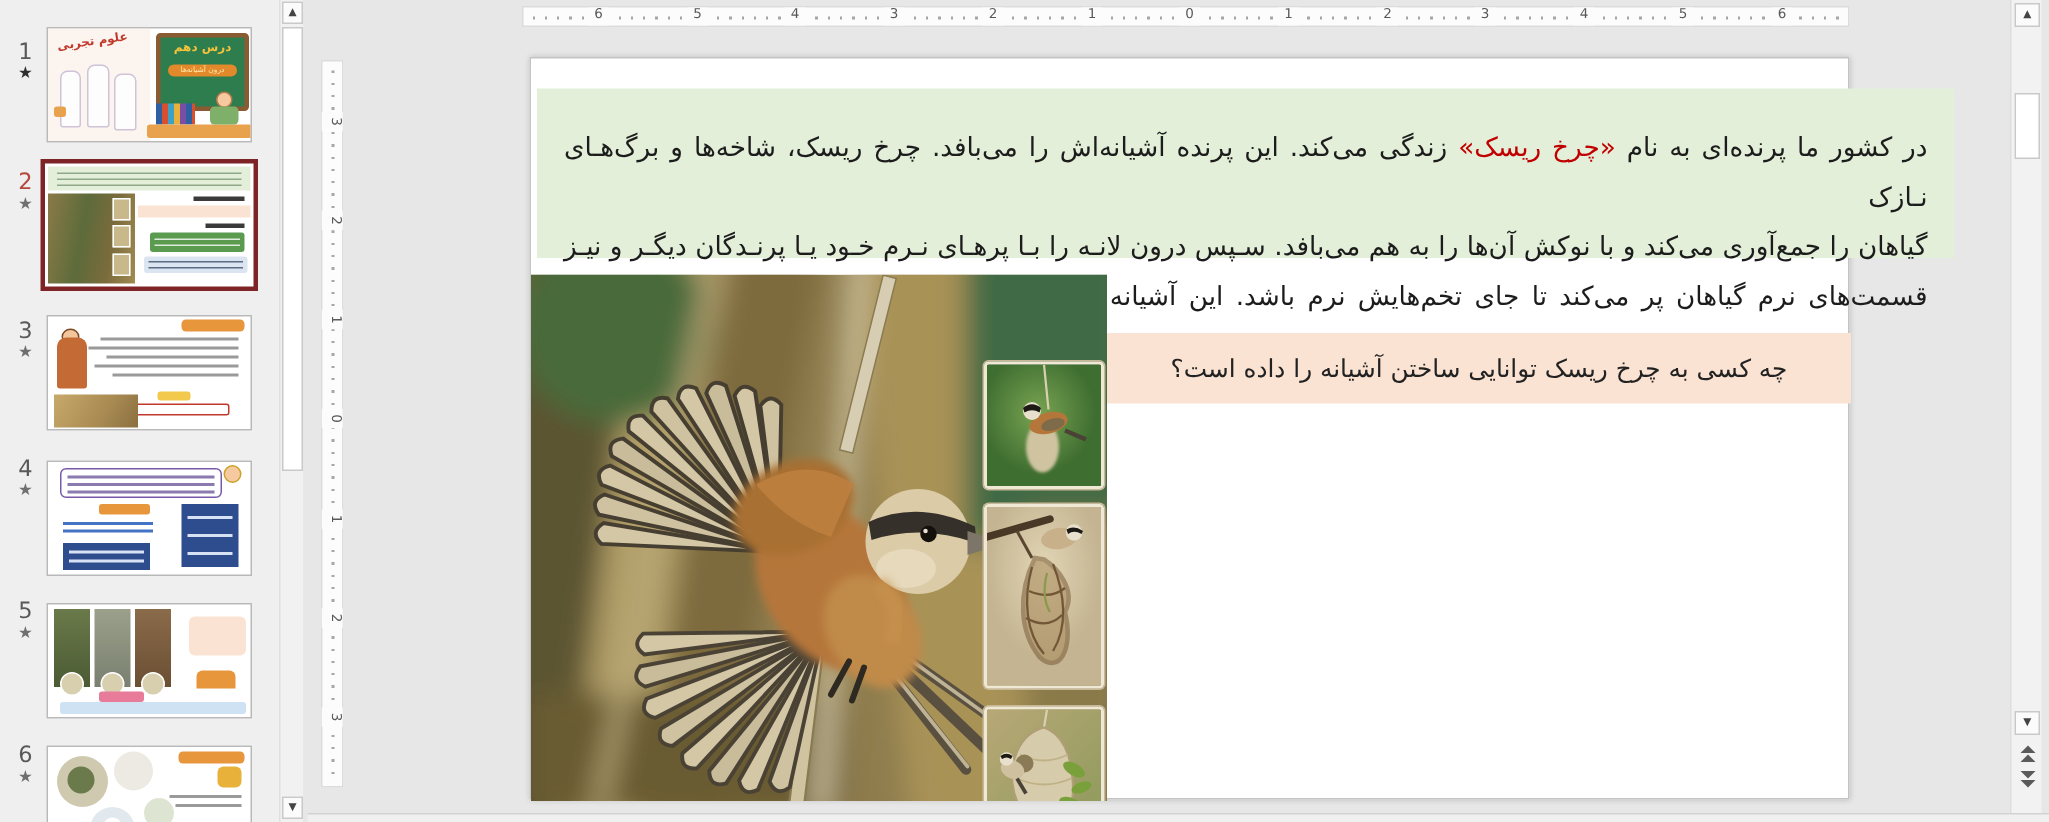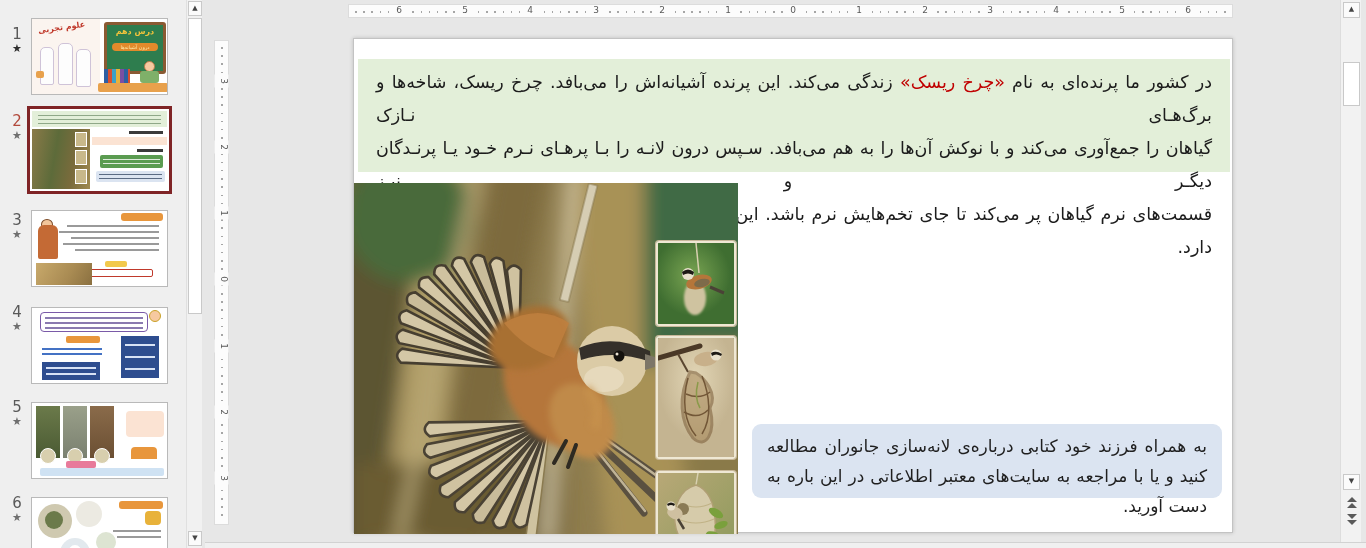--- a/index.html
+++ b/index.html
@@ -126,22 +126,22 @@
   .v-ruler { position:absolute; left:214px; top:40px; width:15px; height:485px;
              background:#fcfcfc; border:1px solid #dcdcdc; }
   .v-ruler::before { content:""; position:absolute; top:6px; bottom:6px; left:6px; width:2px;
              background:repeating-linear-gradient(to bottom,#a6a6a6 0 1.5px,transparent 1.5px 8.2px); }
   .v-ruler span { position:absolute; left:0; width:13px; height:14px; text-align:center;
              font-size:9px; color:#595959; background:#fcfcfc; transform:rotate(90deg); }
 
   
   .slide { position:absolute; left:353px; top:38px; width:880px; height:495px;
            background:#fff; border:1px solid #c3c3c3; box-shadow:0 0 4px rgba(0,0,0,.18); }
-  .para-block { position:absolute; left:4px; top:20px; width:872px; height:113px;
-                background:#e3efd9; padding:7px 18px 0 18px; }
+  .para-block { position:absolute; left:4px; top:20px; width:945px; height:113px;
+                background:#e3efd9; padding:24px 18px 0 18px; }
   .pline { direction:rtl; text-align:justify; text-align-last:justify;
            font-size:17.5px; line-height:33px; color:#1c1c1c; white-space:normal; }
   .red { color:#c00000; }
 
   .photo { position:absolute; left:0; top:144px; width:384px; height:351px; overflow:hidden; }
   .photo svg { display:block; }
   .inset { position:absolute; left:302px; width:80px; border:2px solid #efe8d4;
            border-radius:3px; overflow:hidden; box-shadow:0 0 0 1px #c8b89a; }
   .inset-1 { top:58px;  height:85px; }
   .inset-2 { top:153px; height:123px; }
@@ -539,22 +539,22 @@
           <line x1="20" y1="46" x2="26" y2="56" stroke="#4a4236" stroke-width="2.5"></line>
           <g fill="#7aa03c">
             <ellipse cx="58" cy="40" rx="8" ry="4" transform="rotate(30 58 40)"></ellipse>
             <ellipse cx="63" cy="52" rx="7" ry="3.5" transform="rotate(-20 63 52)"></ellipse>
             <ellipse cx="55" cy="62" rx="7" ry="3.5" transform="rotate(15 55 62)"></ellipse>
           </g>
         </svg>
       </div>
     </div>
 
-
-    <div class="note-box">به همراه فرزند خود کتابی درباره‌ی لانه‌سازی جانوران مطالعه کنید و یا با مراجعه به سایت‌های معتبر اطلاعاتی در این باره به دست آورید.</div>
+    <div class="question-box">چه کسی به چرخ ریسک توانایی ساختن آشیانه را داده است؟</div>
+
   </div>
 
   <div class="right-scroll">
     <div class="scroll-btn up">▲</div>
     <div class="bar"></div>
     <div class="scroll-btn down">▼</div>
     <div class="dbl prev">
         <i class="a"></i>
         <i class="b"></i>
       </div>

